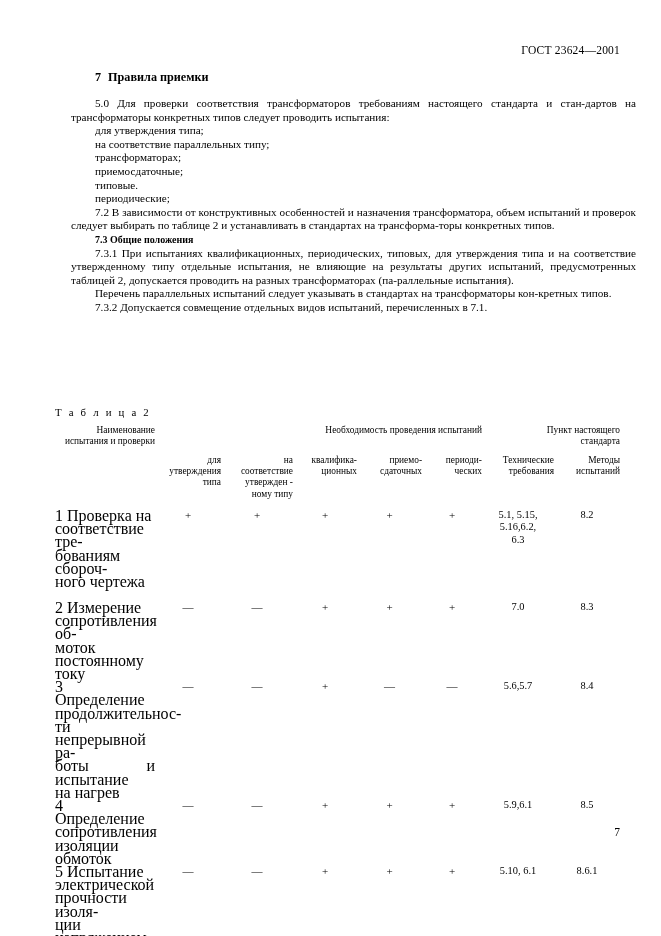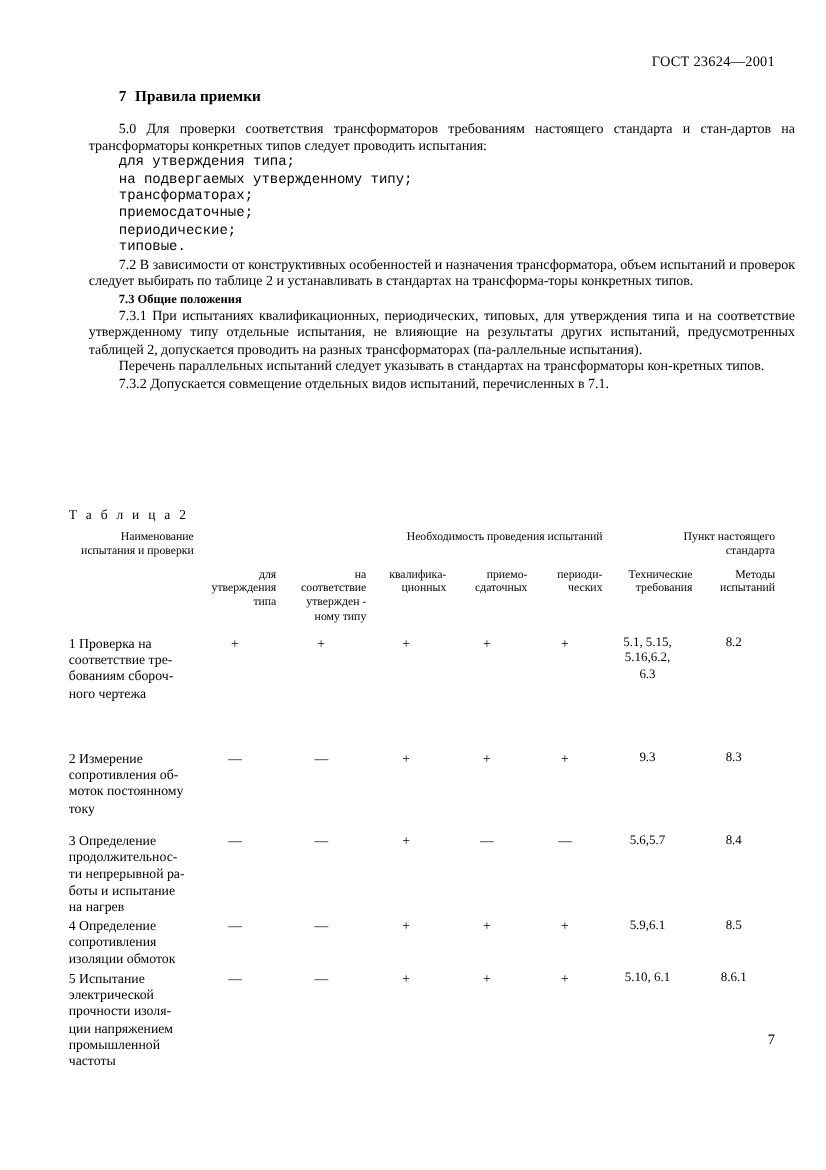--- a/index.html
+++ b/index.html
@@ -63,21 +63,20 @@
 
   ul.list-plain {
     list-style: none;
     margin: 0;
     padding: 0;
   }
   ul.list-plain li {
     font-size: 11.2px;
     line-height: 13.6px;
     padding-left: 24px;
-    font-family: Liberation Mono, monospace;
   }
 
   p.subhead {
     font-size: 10px;
     line-height: 13.6px;
     margin: 0;
     text-indent: 24px;
     font-weight: bold;
   }
 
@@ -127,21 +126,21 @@
   .hdr-row-1 td { height: 30px; vertical-align: middle; }
   .hdr-row-2 td { height: 54px; vertical-align: middle; }
 
   
   .bd {
     border-left: 1.6px solid #000;
     border-right: 1.6px solid #000;
     padding: 0;
   }
   .bd-name {
-    font-size: 11px;
+    font-size: 16px;
     line-height: 13.2px;
     text-align: justify;
     padding: 2px 6px 0 6px;
     hyphens: manual;
   }
   .bd-mark {
     text-align: center;
     font-size: 11px;
     vertical-align: bottom;
     padding-bottom: 2px;
@@ -172,25 +171,25 @@
   <div class="content">
 
     <h2 class="section-title">
       <span class="num">7</span><span>Правила приемки</span>
     </h2>
 
     <p class="body-par">5.0  Для проверки соответствия трансформаторов требованиям настоящего стандарта и стан-дартов на трансформаторы конкретных типов следует проводить испытания:</p>
 
     <ul class="list-plain">
       <li>для утверждения типа;</li>
-      <li>на подвергаемых утвержденному типу;</li>
+      <li>на соответствие параллельных типу;</li>
       <li>трансформаторах;</li>
       <li>приемосдаточные;</li>
+      <li>типовые.</li>
       <li>периодические;</li>
-      <li>типовые.</li>
     </ul>
 
     <p class="body-par">7.2  В зависимости от конструктивных особенностей и назначения трансформатора, объем испытаний и проверок следует выбирать по таблице 2 и устанавливать в стандартах на трансформа-торы конкретных типов.</p>
 
     <p class="subhead">7.3  Общие положения</p>
 
     <p class="body-par">7.3.1  При испытаниях квалификационных, периодических, типовых, для утверждения типа и на соответствие утвержденному типу отдельные испытания, не влияющие на результаты других испытаний, предусмотренных таблицей 2, допускается проводить на разных трансформаторах (па-раллельные испытания).</p>
     <p class="body-par">Перечень параллельных испытаний следует указывать в стандартах на трансформаторы кон-кретных типов.</p>
     <p class="body-par">7.3.2  Допускается совмещение отдельных видов испытаний, перечисленных в 7.1.</p>
 
@@ -263,21 +262,21 @@
 
         <tr style="height:66px">
           <td class="bd bd-name">
             <span>2  Измерение<br>сопротивления об-<br>моток постоянному<br>току</span>
           </td>
           <td class="bd bd-mark"><span>—</span></td>
           <td class="bd bd-mark"><span>—</span></td>
           <td class="bd bd-mark"><span>+</span></td>
           <td class="bd bd-mark"><span>+</span></td>
           <td class="bd bd-mark"><span>+</span></td>
-          <td class="bd bd-ref"><span>9.3</span></td>
+          <td class="bd bd-ref"><span>7.0</span></td>
           <td class="bd bd-ref"><span>8.3</span></td>
         </tr>
 
         <tr style="height:68px">
           <td class="bd bd-name">
             <span>3  Определение<br>продолжительнос-<br>ти непрерывной ра-<br>боты  и  испытание<br>на нагрев</span>
           </td>
           <td class="bd bd-mark"><span>—</span></td>
           <td class="bd bd-mark"><span>—</span></td>
           <td class="bd bd-mark"><span>+</span></td>

